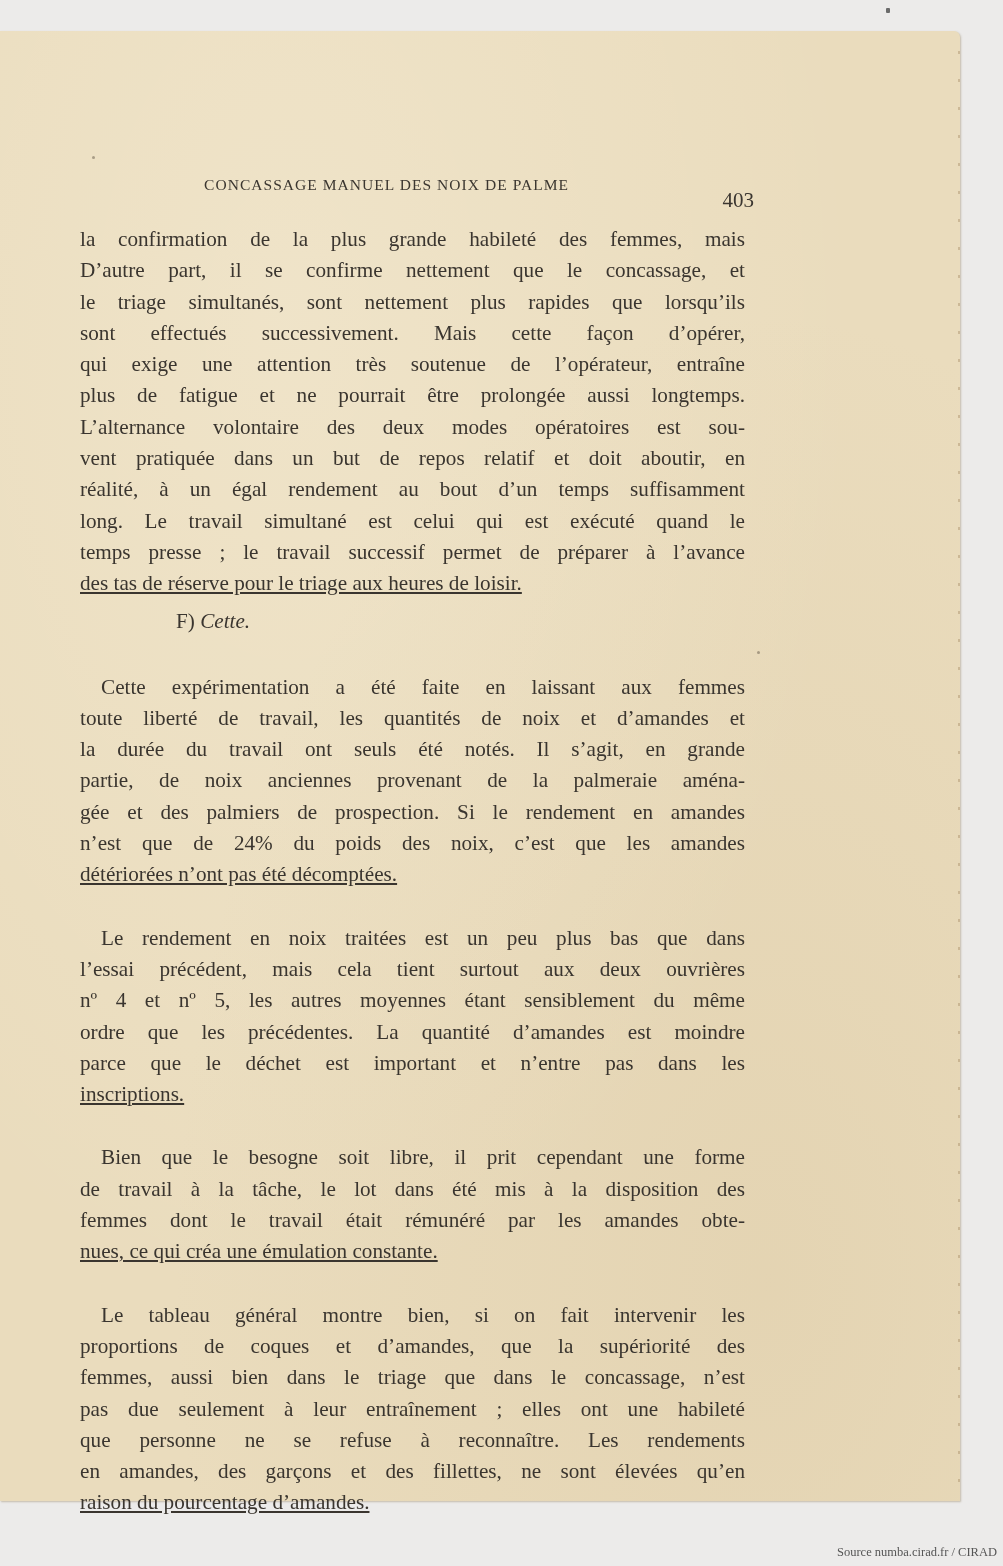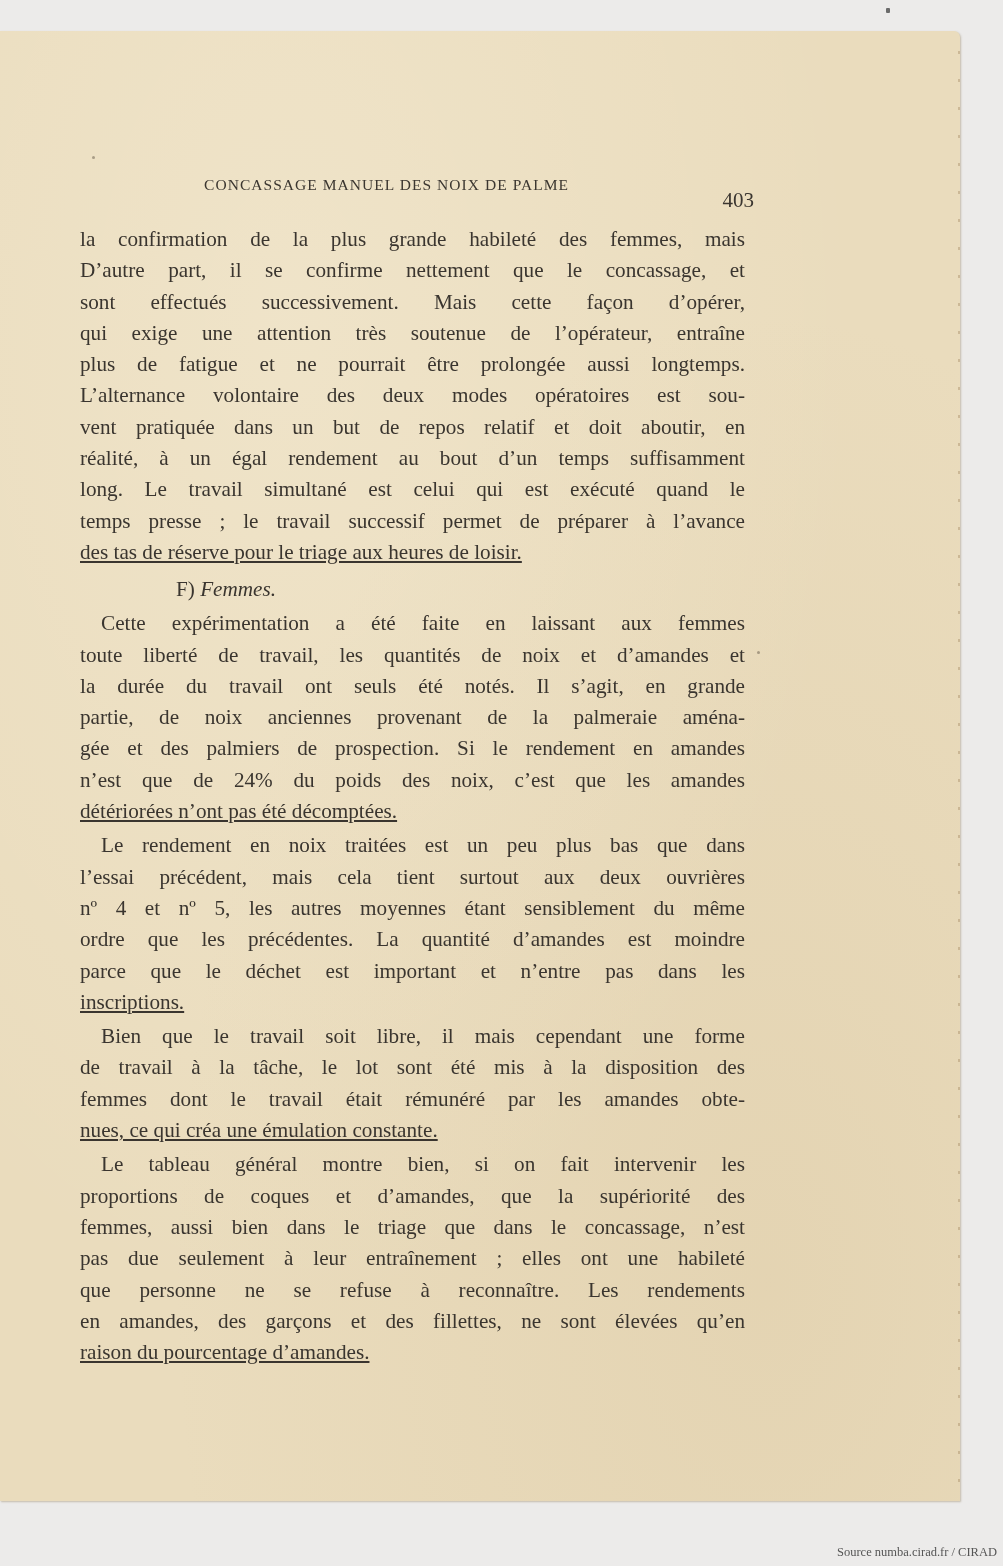--- a/index.html
+++ b/index.html
@@ -83,20 +83,21 @@
       text-align: justify;
       text-align-last: justify;
       height: 31.3px;
     }
     .line.last {
       text-align-last: left;
       text-decoration: underline;
     }
     .line.indent {
       padding-left: 21px;
+      margin-top: 32px;
     }
     .heading-line {
       display: block;
       padding-left: 96px;
       height: 34px;
       margin-top: 6px;
       white-space: nowrap;
     }
     .heading-line .it {
       font-style: italic;
@@ -135,34 +136,35 @@
 <div class="running-head">
   <span class="running-title">CONCASSAGE MANUEL DES NOIX DE PALME</span>
   <span class="page-number">403</span>
 </div>
 
 <div class="text-block">
 
   <div class="para">
     <span class="line">la confirmation de la plus grande habileté des femmes, mais</span>
     <span class="line">D’autre part, il se confirme nettement que le concassage, et</span>
+    <span class="line">le triage simultanés, sont nettement plus rapides que lorsqu’ils</span>
     <span class="line">sont effectués successivement. Mais cette façon d’opérer,</span>
     <span class="line">qui exige une attention très soutenue de l’opérateur, entraîne</span>
     <span class="line">plus de fatigue et ne pourrait être prolongée aussi longtemps.</span>
     <span class="line">L’alternance volontaire des deux modes opératoires est sou-</span>
     <span class="line">vent pratiquée dans un but de repos relatif et doit aboutir, en</span>
     <span class="line">réalité, à un égal rendement au bout d’un temps suffisamment</span>
     <span class="line">long. Le travail simultané est celui qui est exécuté quand le</span>
     <span class="line">temps presse ; le travail successif permet de préparer à l’avance</span>
     <span class="line last">des tas de réserve pour le triage aux heures de loisir.</span>
   </div>
 
   <div class="heading-line">
     <span>F)</span>
-    <span class="it">Femmes.</span>
+    <span class="it">Cette.</span>
   </div>
 
   <div class="para">
     <span class="line indent">Cette expérimentation a été faite en laissant aux femmes</span>
     <span class="line">toute liberté de travail, les quantités de noix et d’amandes et</span>
     <span class="line">la durée du travail ont seuls été notés. Il s’agit, en grande</span>
     <span class="line">partie, de noix anciennes provenant de la palmeraie aména-</span>
     <span class="line">gée et des palmiers de prospection. Si le rendement en amandes</span>
     <span class="line">n’est que de 24% du poids des noix, c’est que les amandes</span>
     <span class="line last">détériorées n’ont pas été décomptées.</span>
@@ -171,22 +173,22 @@
   <div class="para">
     <span class="line indent">Le rendement en noix traitées est un peu plus bas que dans</span>
     <span class="line">l’essai précédent, mais cela tient surtout aux deux ouvrières</span>
     <span class="line">nº 4 et nº 5, les autres moyennes étant sensiblement du même</span>
     <span class="line">ordre que les précédentes. La quantité d’amandes est moindre</span>
     <span class="line">parce que le déchet est important et n’entre pas dans les</span>
     <span class="line last">inscriptions.</span>
   </div>
 
   <div class="para">
-    <span class="line indent">Bien que le travail soit libre, il mais cependant une forme</span>
-    <span class="line">de travail à la tâche, le lot sont été mis à la disposition des</span>
+    <span class="line indent">Bien que le besogne soit libre, il prit cependant une forme</span>
+    <span class="line">de travail à la tâche, le lot dans été mis à la disposition des</span>
     <span class="line">femmes dont le travail était rémunéré par les amandes obte-</span>
     <span class="line last">nues, ce qui créa une émulation constante.</span>
   </div>
 
   <div class="para">
     <span class="line indent">Le tableau général montre bien, si on fait intervenir les</span>
     <span class="line">proportions de coques et d’amandes, que la supériorité des</span>
     <span class="line">femmes, aussi bien dans le triage que dans le concassage, n’est</span>
     <span class="line">pas due seulement à leur entraînement ; elles ont une habileté</span>
     <span class="line">que personne ne se refuse à reconnaître. Les rendements</span>

